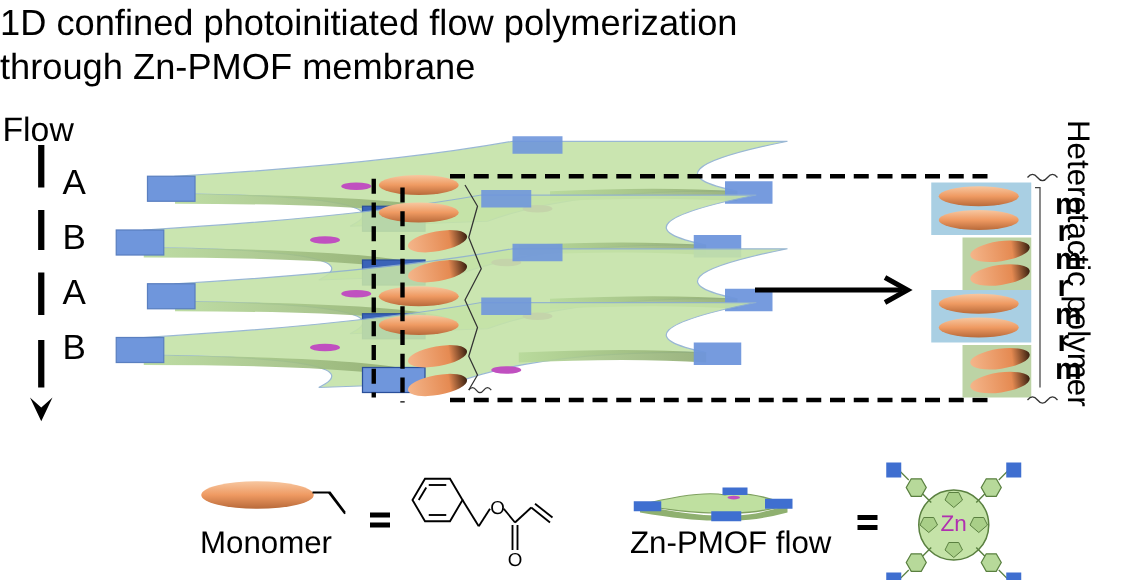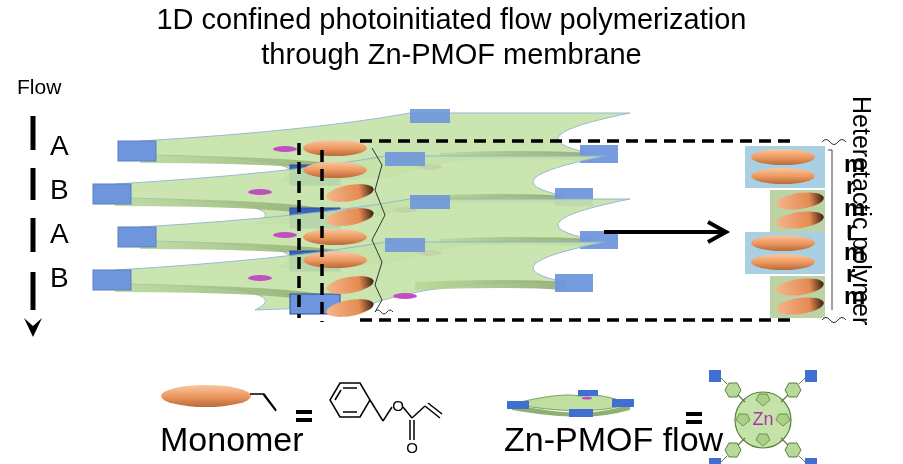--- a/index.html
+++ b/index.html
@@ -1,25 +1,25 @@
 <!DOCTYPE html>
 <html><head>
 <meta charset="utf-8">
 <style>
   html,body{margin:0;padding:0;background:#fff;}
   body{width:903px;height:464px;position:relative;overflow:hidden;font-family:"Liberation Sans",sans-serif;color:#000;}
-  .title{position:absolute;left:0;width:903px;text-align:center;font-size:29px;line-height:34px;}
+  .title{position:absolute;left:0;width:903px;font-size:29px;line-height:34px;}
   .t1{top:2px;} .t2{top:37px;}
   .abs{position:absolute;}
-  .flow-label{left:2px;top:75px;font-size:21px;margin-left:15px;}
+  .flow-label{left:2px;top:89px;font-size:27px;}
   .layer-label{font-size:28px;left:50px;}
   .side{position:absolute;left:876px;top:96px;width:0;height:0;}
   .side span{position:absolute;left:0;top:0;transform:rotate(90deg);transform-origin:0 0;white-space:nowrap;font-size:25px;}
   .tac{position:absolute;font-weight:bold;font-size:24px;left:844px;}
-  .legend-text{position:absolute;font-size:34px;}
+  .legend-text{position:absolute;font-size:25px;}
   svg{position:absolute;left:0;top:0;}
 </style>
 </head>
 <body>
 
 <div class="title t1">1D confined photoinitiated flow polymerization</div>
 <div class="title t2">through Zn-PMOF membrane</div>
 
 <div class="abs flow-label">Flow</div>
 <div class="abs layer-label" style="top:130px">A</div>

